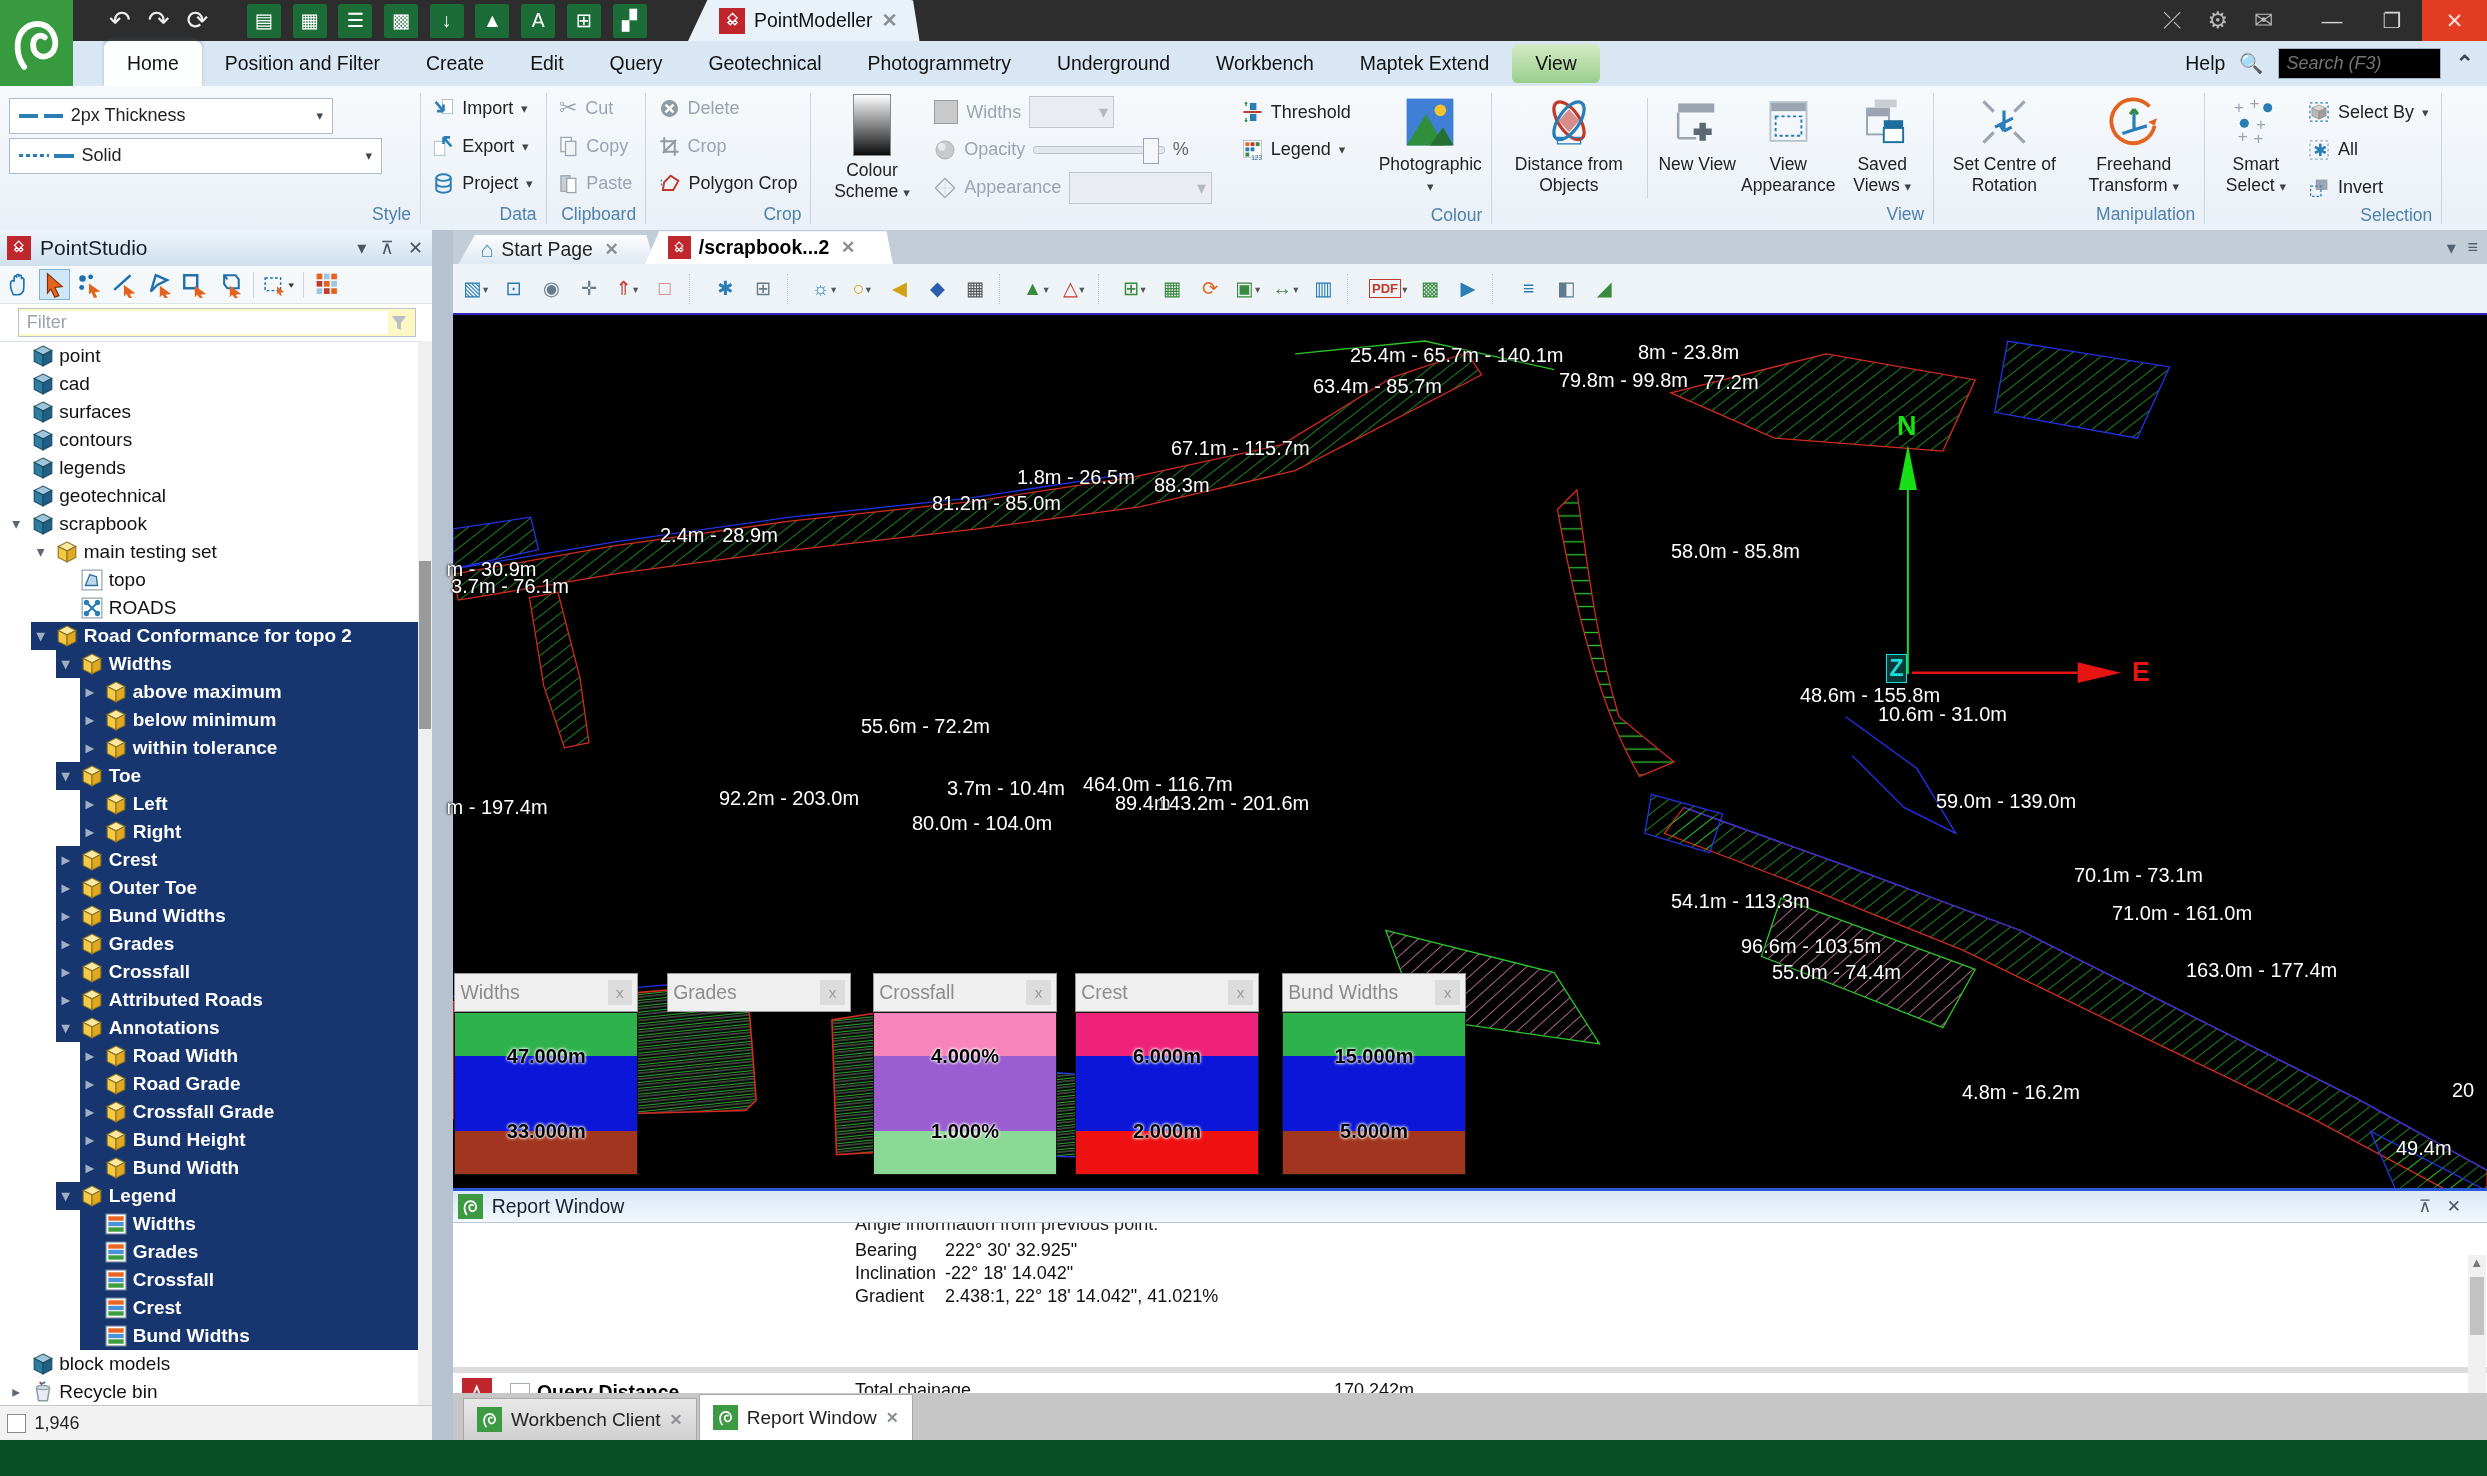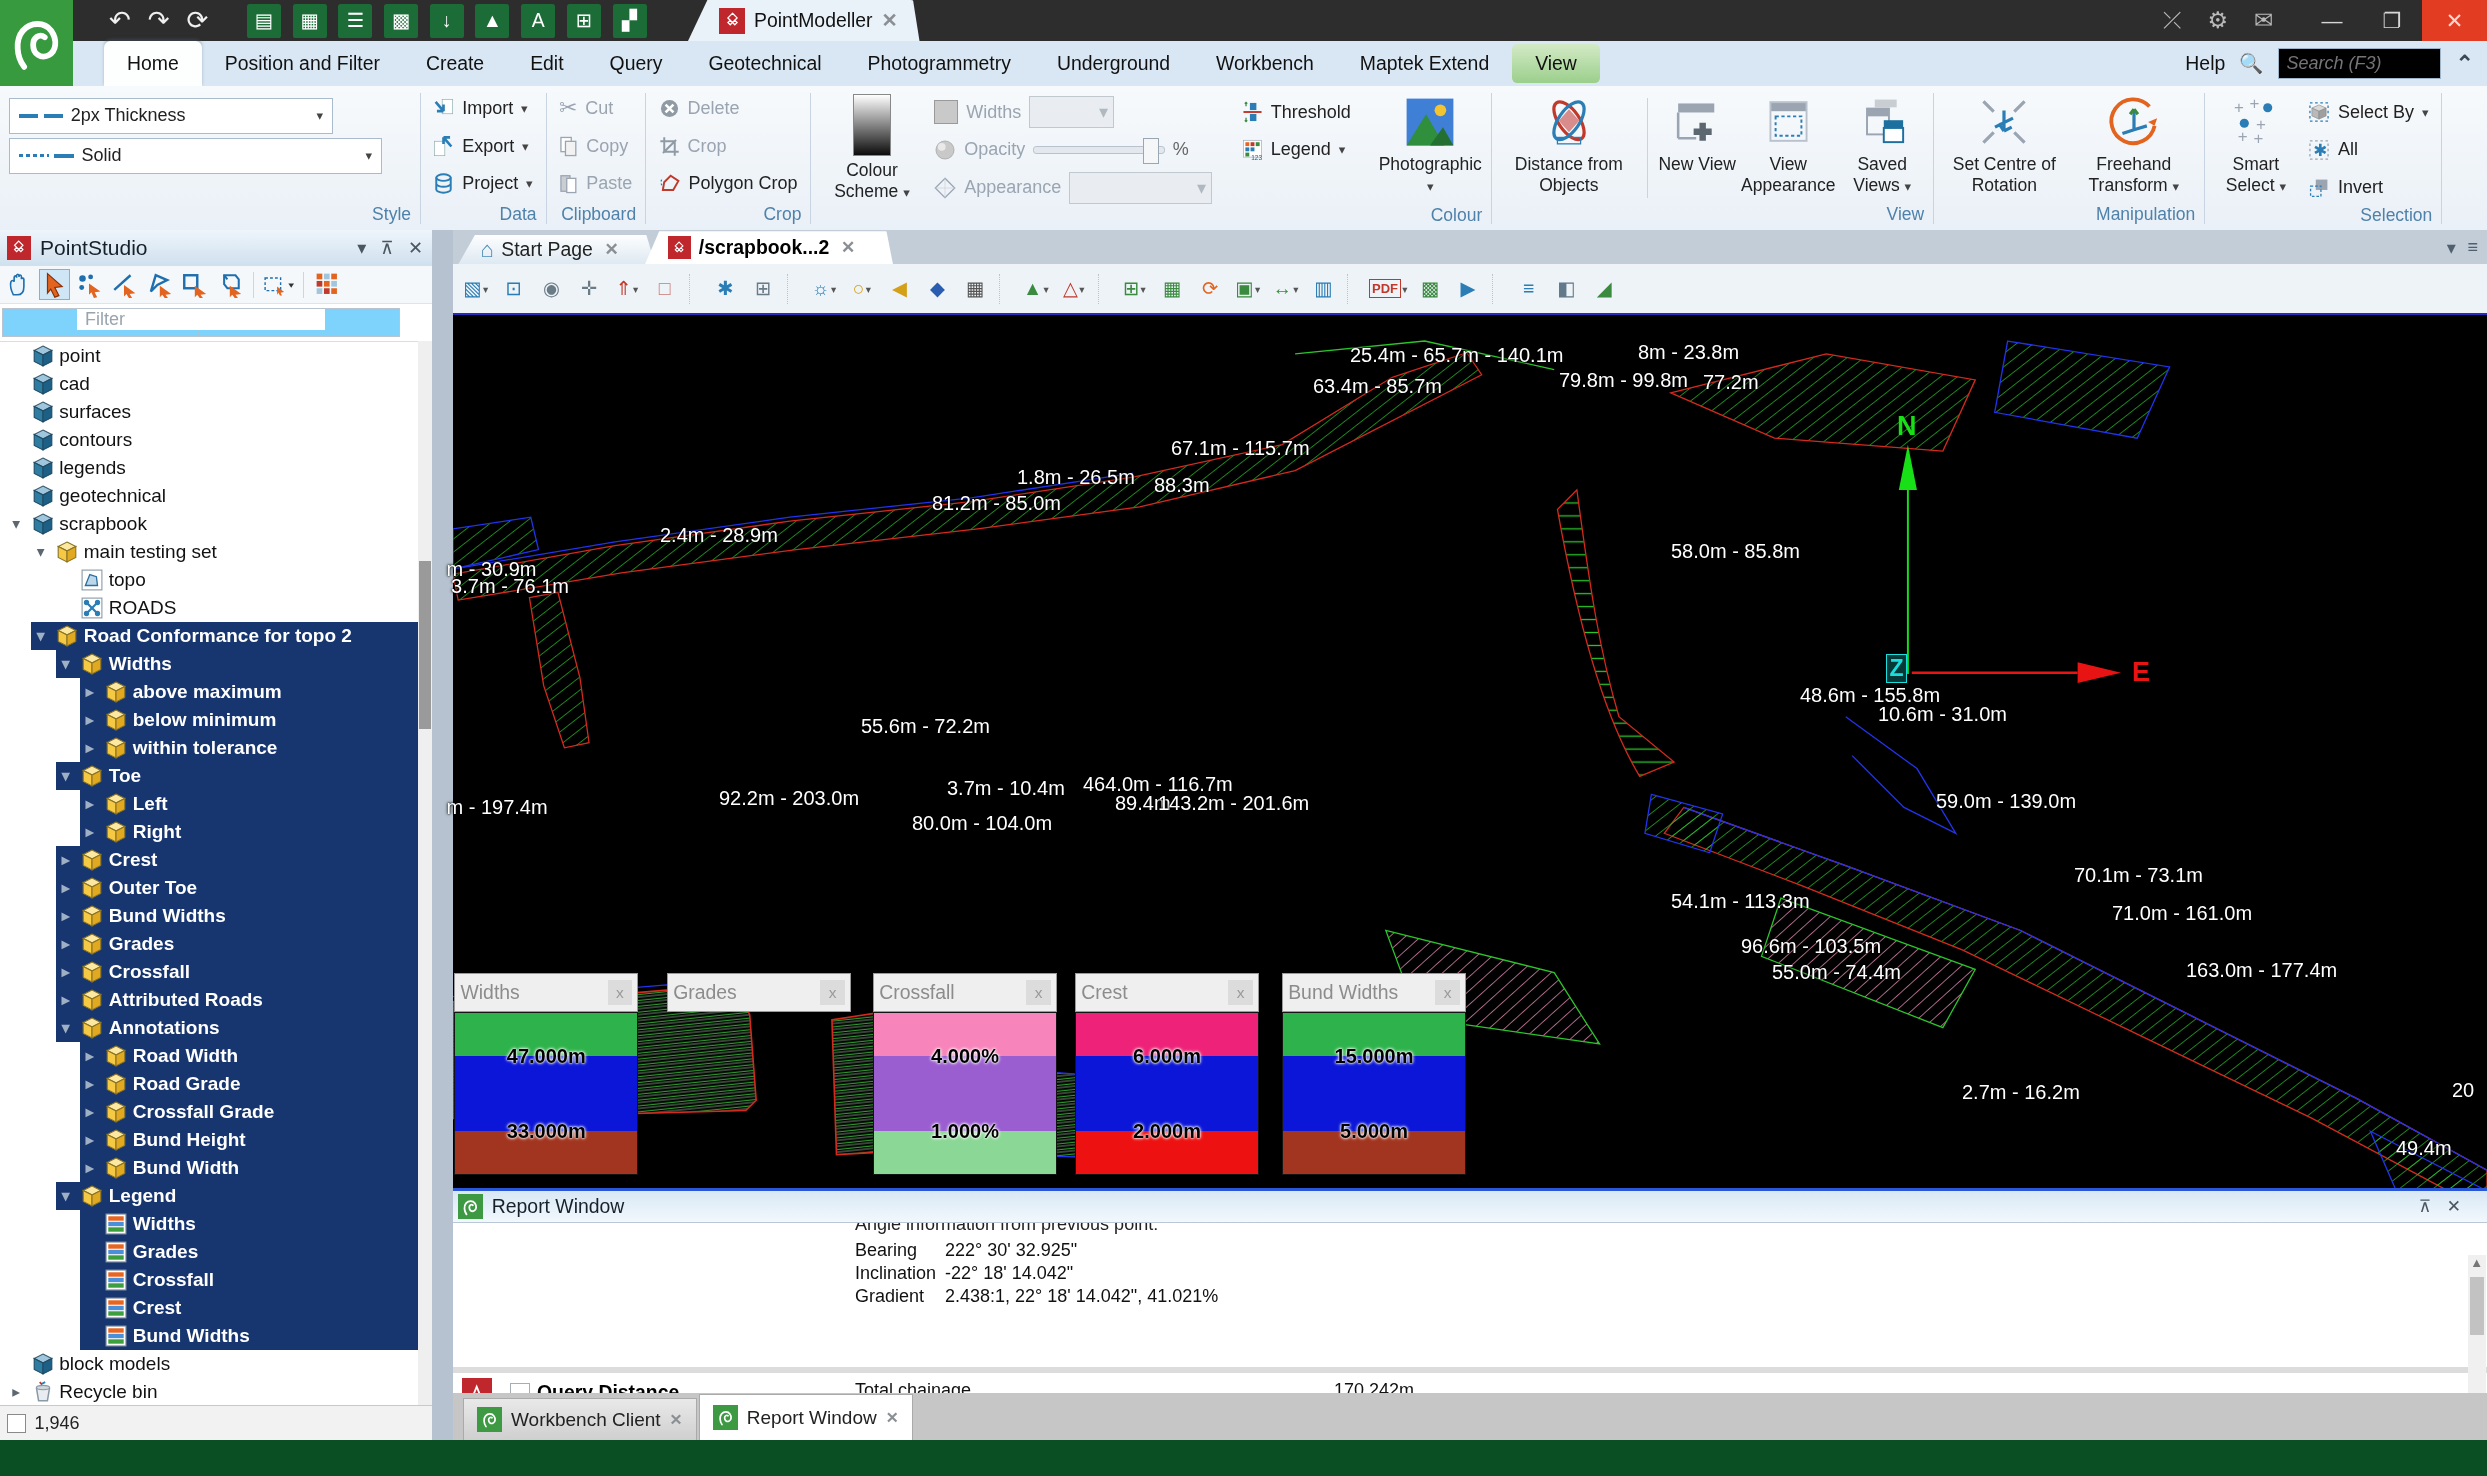--- a/index.html
+++ b/index.html
@@ -56,21 +56,21 @@
   
   .main{position:absolute;left:0;top:230px;width:2487px;height:1211px;}
   .explorer{position:absolute;left:0;top:0;width:432px;height:1211px;background:#fff;}
   .xhead{position:absolute;left:0;top:0;width:432px;height:36px;background:linear-gradient(#eef5fb,#cfe0ee);display:flex;align-items:center;gap:9px;padding-left:6.5px;box-sizing:border-box;}
   .xhead .t{font-size:21px;color:#15202b;}
   .xheadbtns{margin-left:auto;display:flex;gap:14.2px;padding-right:9px;color:#4a5660;font-size:18px;}
   .xtools{position:absolute;left:0;top:36px;width:432px;height:38px;background:#f4f8fb;display:flex;align-items:center;gap:3.9px;padding-left:3.9px;box-sizing:border-box;border-bottom:0.6px solid #dde5ec;}
   .xtool{width:31px;height:31px;display:flex;align-items:center;justify-content:center;}
   .xtool.active{background:#cfe6f7;border:0.6px solid #7fb2d9;box-sizing:border-box;}
   .xtsep{width:0.6px;height:26px;background:#ccd6df;margin:0 5.2px;}
-  .xfilter{position:absolute;left:2px;top:78px;width:396px;height:27px;border:0.6px solid #b9c4cf;background:#7dd3fc;display:flex;align-items:center;flex-direction:column;}
+  .xfilter{position:absolute;left:18px;top:78px;width:396px;height:27px;border:0.6px solid #b9c4cf;background:#fef9c3;display:flex;align-items:center;}
   .xfilter input{flex:1;border:none;outline:none;font-size:18px;color:#333;padding:0 7.8px;font-family:"Liberation Sans",sans-serif;height:23px;}
   .xfilter input::placeholder{color:#9aa4ae;}
   .tree{position:absolute;left:0;top:111px;width:418px;height:1293px;background:#fff;border-top:0.6px solid #d7dee5;overflow:hidden;}
   .trow{height:28px;display:flex;align-items:center;gap:5.2px;font-size:19px;color:#111;white-space:nowrap;}
   .trow .arr{width:19.4px;text-align:center;color:#5d6771;font-size:15.5px;flex:none;}
   .trow .ticon{width:23px;height:23px;flex:none;display:flex;align-items:center;justify-content:center;}
   .trow.sel{background:#17356e;color:#fff;font-weight:bold;}
   .trow.sel .arr{color:#9fb0c4;}
   .vscroll{position:absolute;right:0;top:111px;width:14.2px;height:1101px;background:#efefef;}
   .vscroll .thumb{position:absolute;left:1.3px;width:11.7px;background:#9a9a9a;}
@@ -1222,21 +1222,21 @@
             <span class="vlabel" style="left: 662px; top: 477px;">89.4m</span>
             <span class="vlabel" style="left: 705px; top: 477px;">143.2m - 201.6m</span>
             <span class="vlabel" style="left: 459px; top: 497px;">80.0m - 104.0m</span>
             <span class="vlabel" style="left: 1483px; top: 475px;">59.0m - 139.0m</span>
             <span class="vlabel" style="left: 1621px; top: 549px;">70.1m - 73.1m</span>
             <span class="vlabel" style="left: 1659px; top: 587px;">71.0m - 161.0m</span>
             <span class="vlabel" style="left: 1218px; top: 575px;">54.1m - 113.3m</span>
             <span class="vlabel" style="left: 1288px; top: 620px;">96.6m - 103.5m</span>
             <span class="vlabel" style="left: 1319px; top: 646px;">55.0m - 74.4m</span>
             <span class="vlabel" style="left: 1733px; top: 644px;">163.0m - 177.4m</span>
-            <span class="vlabel" style="left: 1509px; top: 766px;">2.7m - 16.2m</span>
+            <span class="vlabel" style="left: 1509px; top: 766px;">4.8m - 16.2m</span>
             <span class="vlabel" style="left: 1999px; top: 764px;">20</span>
             <span class="vlabel" style="left: 1943px; top: 822px;">49.4m</span>
           </div>
         <span class="axN" style="left:1444px;top:96px;">N</span>
         <span class="axE" style="left:1679px;top:342px;">E</span>
         <span class="axZ" style="left:1433px;top:339px;">Z</span>
         <div id="legend-panels">
             <div class="panel" style="left: 1.3px;">
               <div class="phead">
                 <span class="pt">Widths</span>

